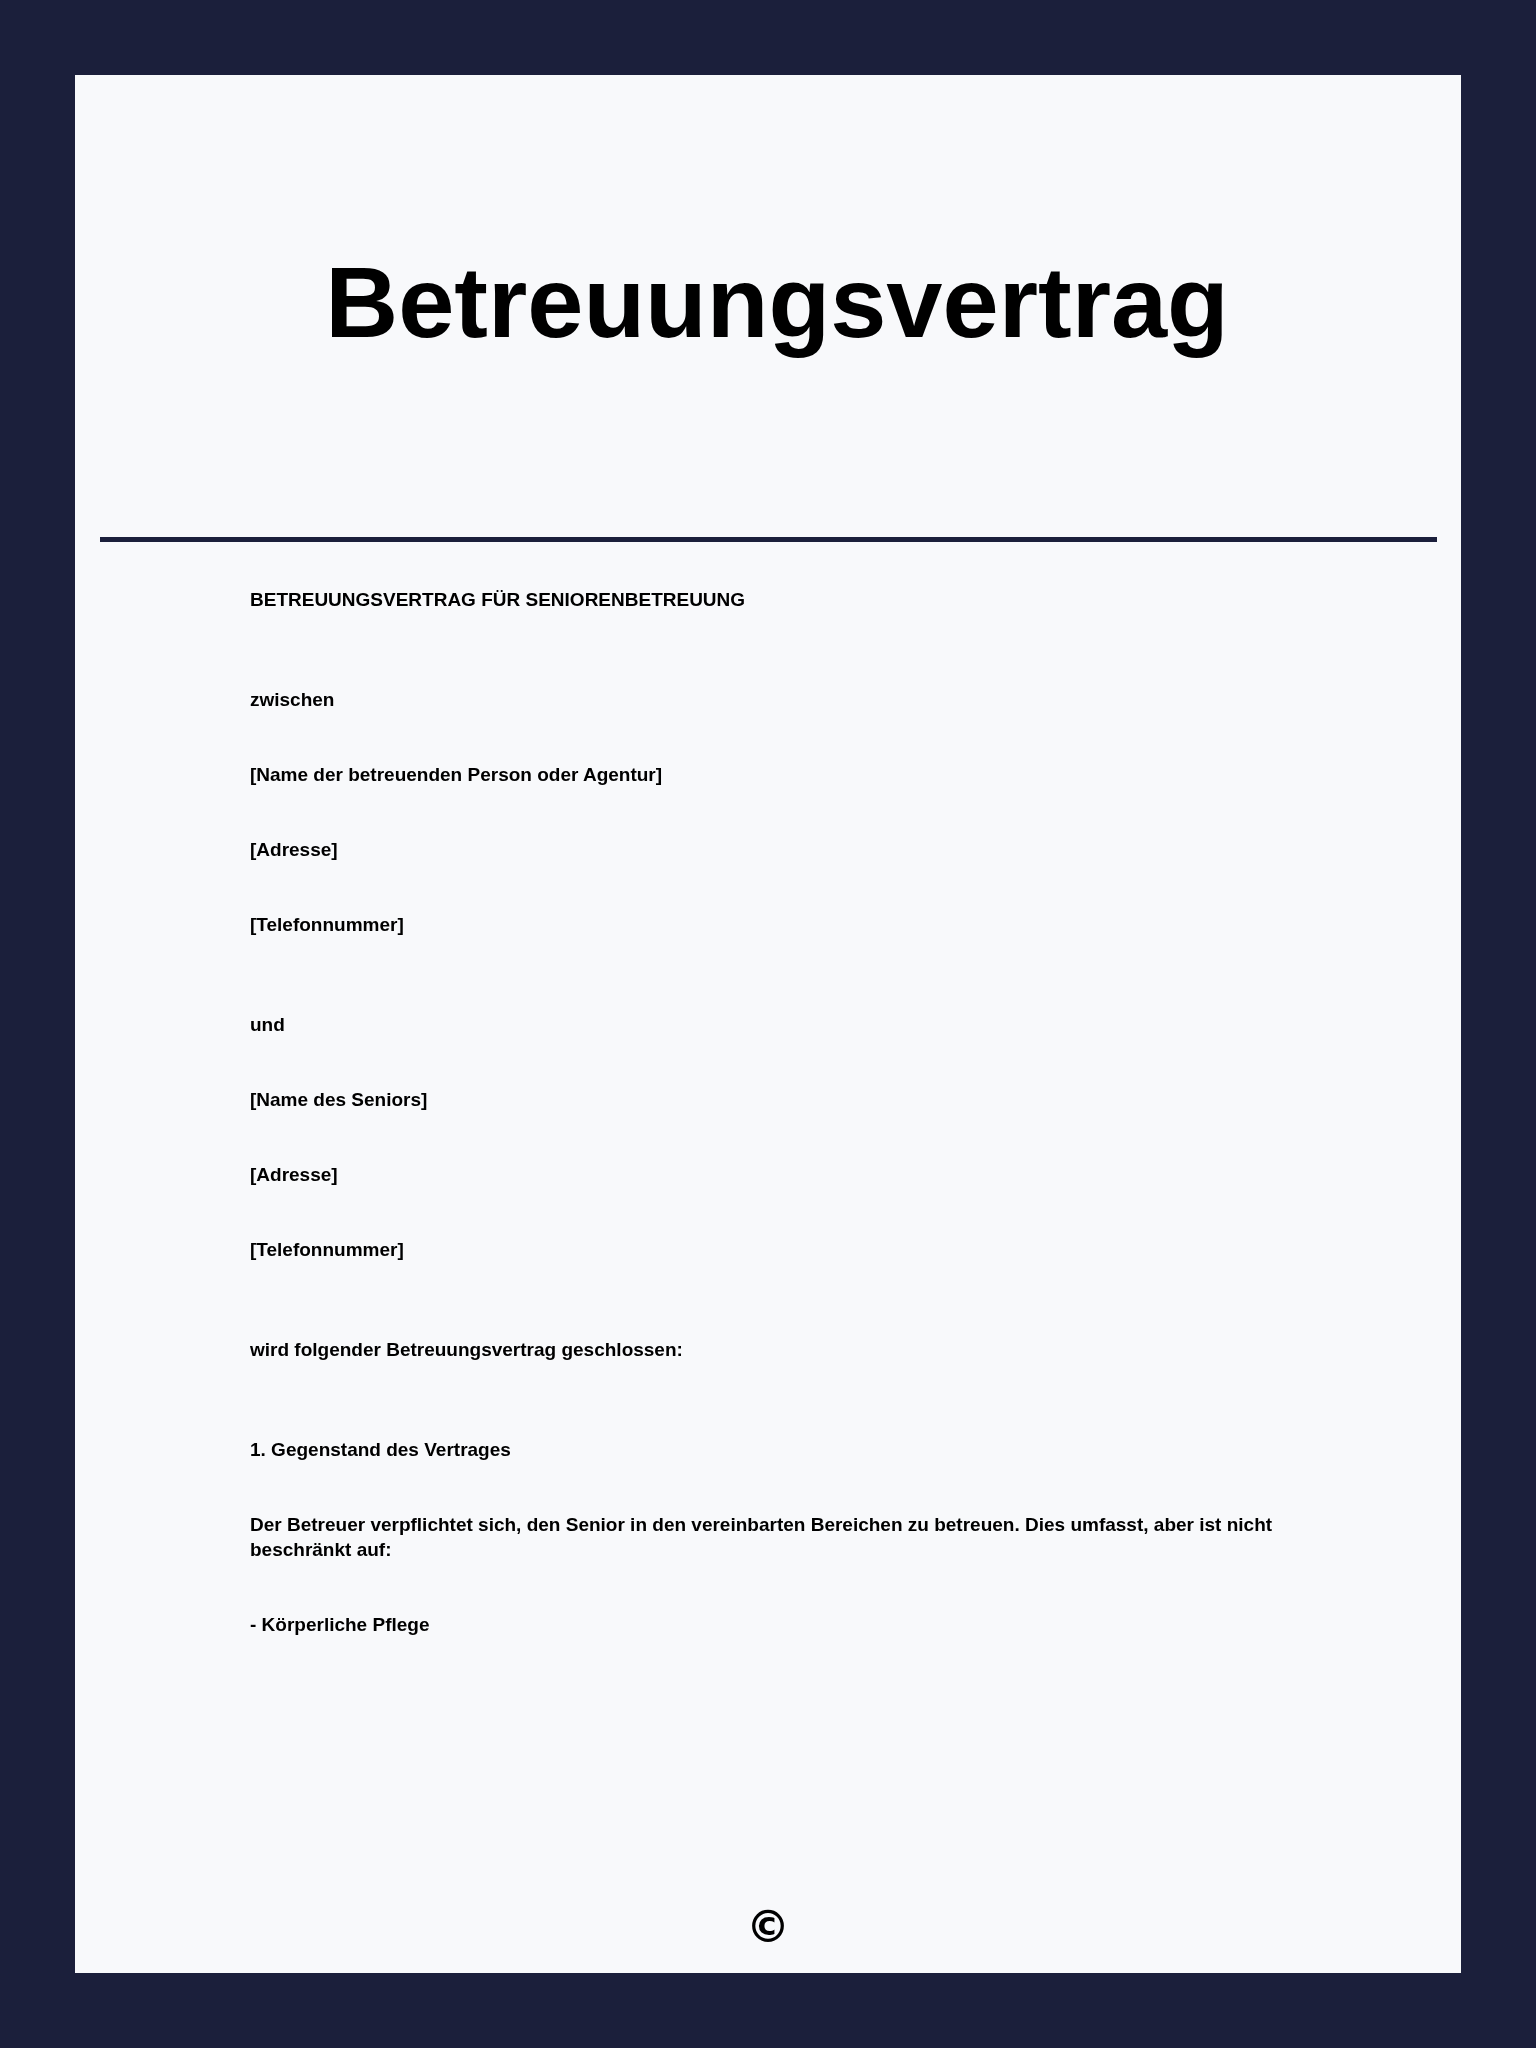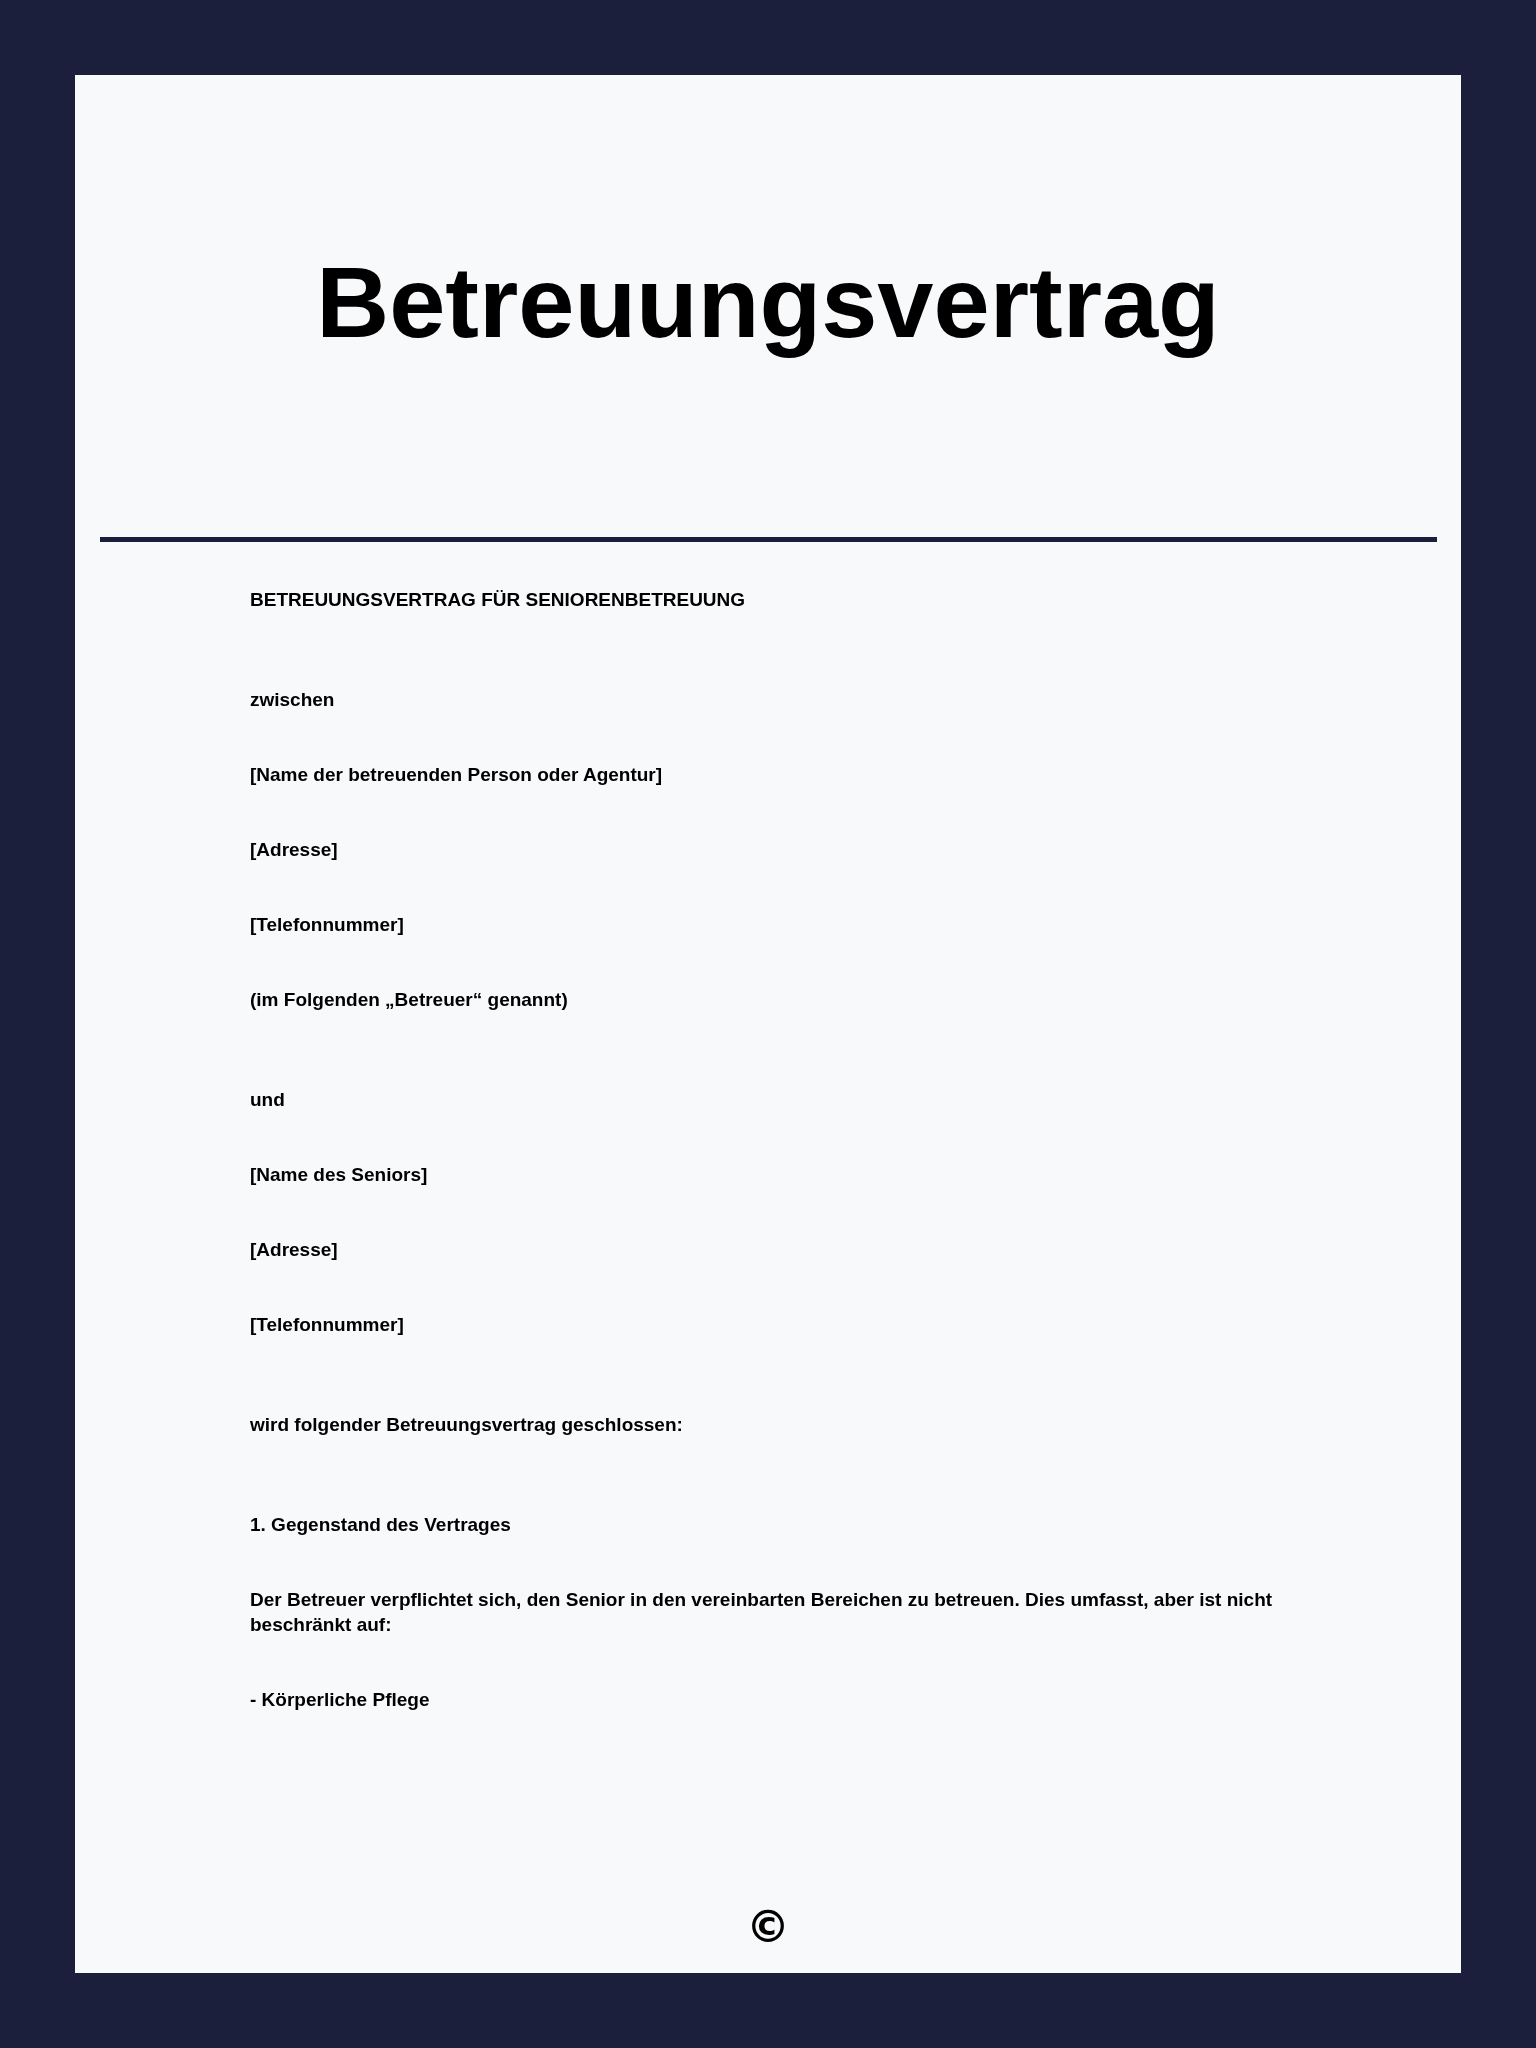--- a/index.html
+++ b/index.html
@@ -28,20 +28,21 @@
       top: 167px;
       width: 1386px;
       margin: 0;
       text-align: center;
       font-family: "Liberation Sans", sans-serif;
       font-weight: bold;
       font-size: 101px;
       line-height: 120px;
       color: #000000;
       letter-spacing: 0;
+      padding-left: 9px;
     }
     .title span {
       display: block;
     }
     .rule {
       position: absolute;
       left: 25px;
       right: 24px;
       top: 462px;
       height: 5px;
@@ -90,21 +91,20 @@
   <div class="rule"></div>
 
   <div class="content">
     <p>BETREUUNGSVERTRAG FÜR SENIORENBETREUUNG</p>
     <div class="spacer"></div>
 
     <p>zwischen</p>
     <p>[Name der betreuenden Person oder Agentur]</p>
     <p>[Adresse]</p>
     <p>[Telefonnummer]</p>
-    <p>(im Folgenden „Betreuer“ genannt)</p>
     <div class="spacer"></div>
 
     <p>und</p>
     <p>[Name des Seniors]</p>
     <p>[Adresse]</p>
     <p>[Telefonnummer]</p>
     <div class="spacer"></div>
 
     <p>wird folgender Betreuungsvertrag geschlossen:</p>
     <div class="spacer"></div>

